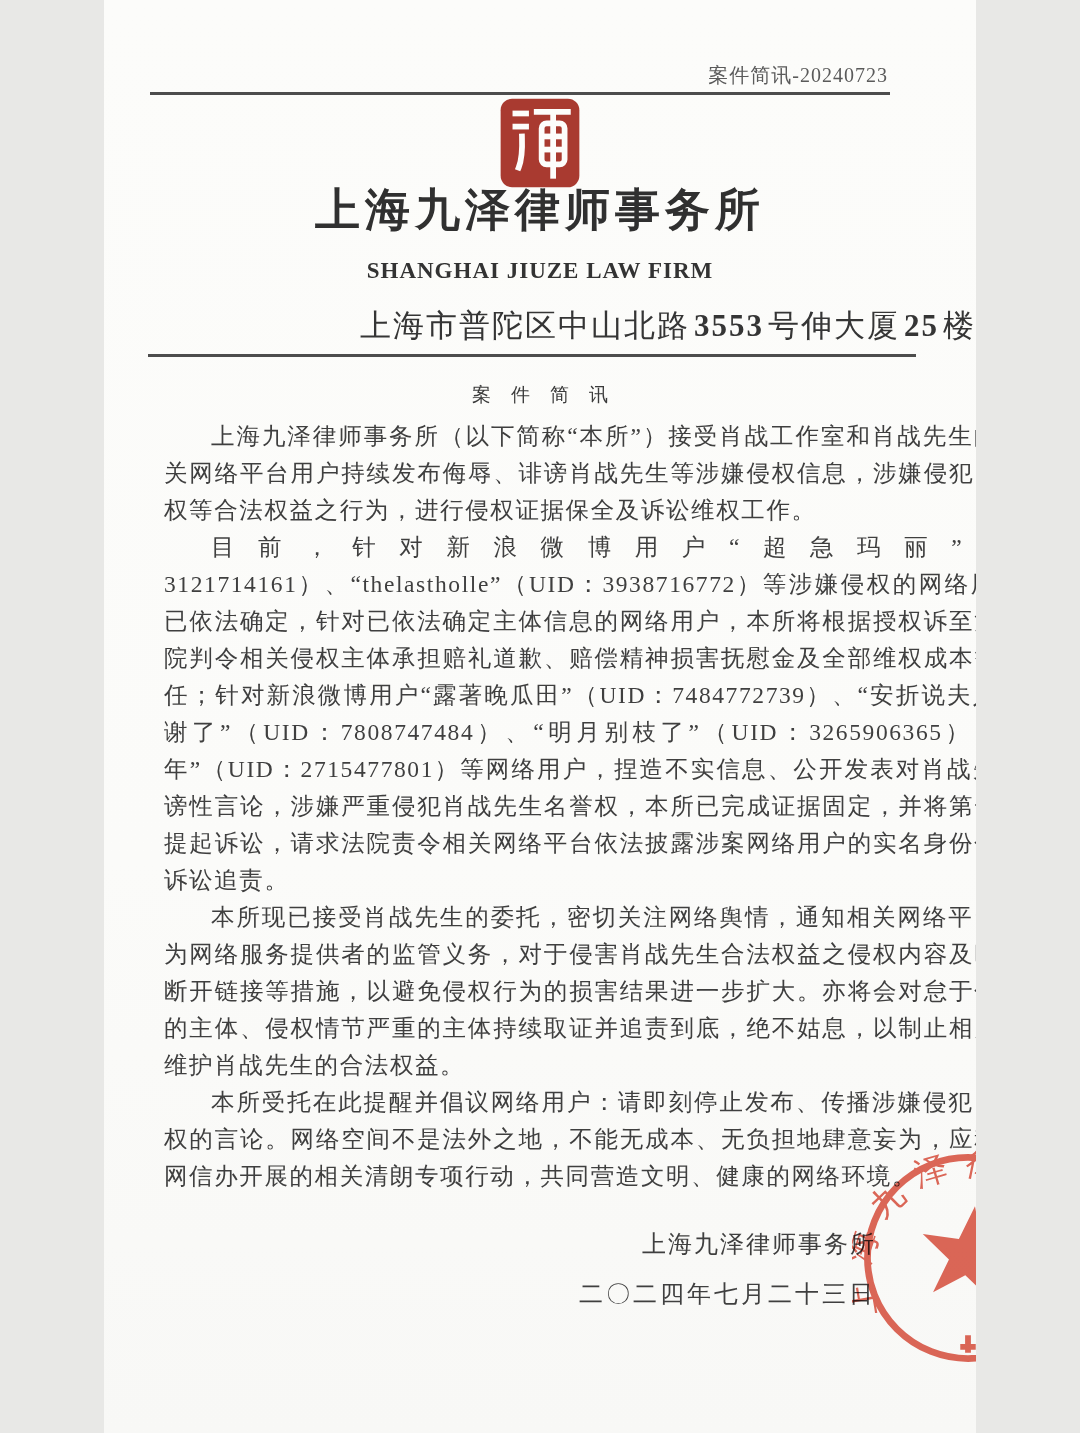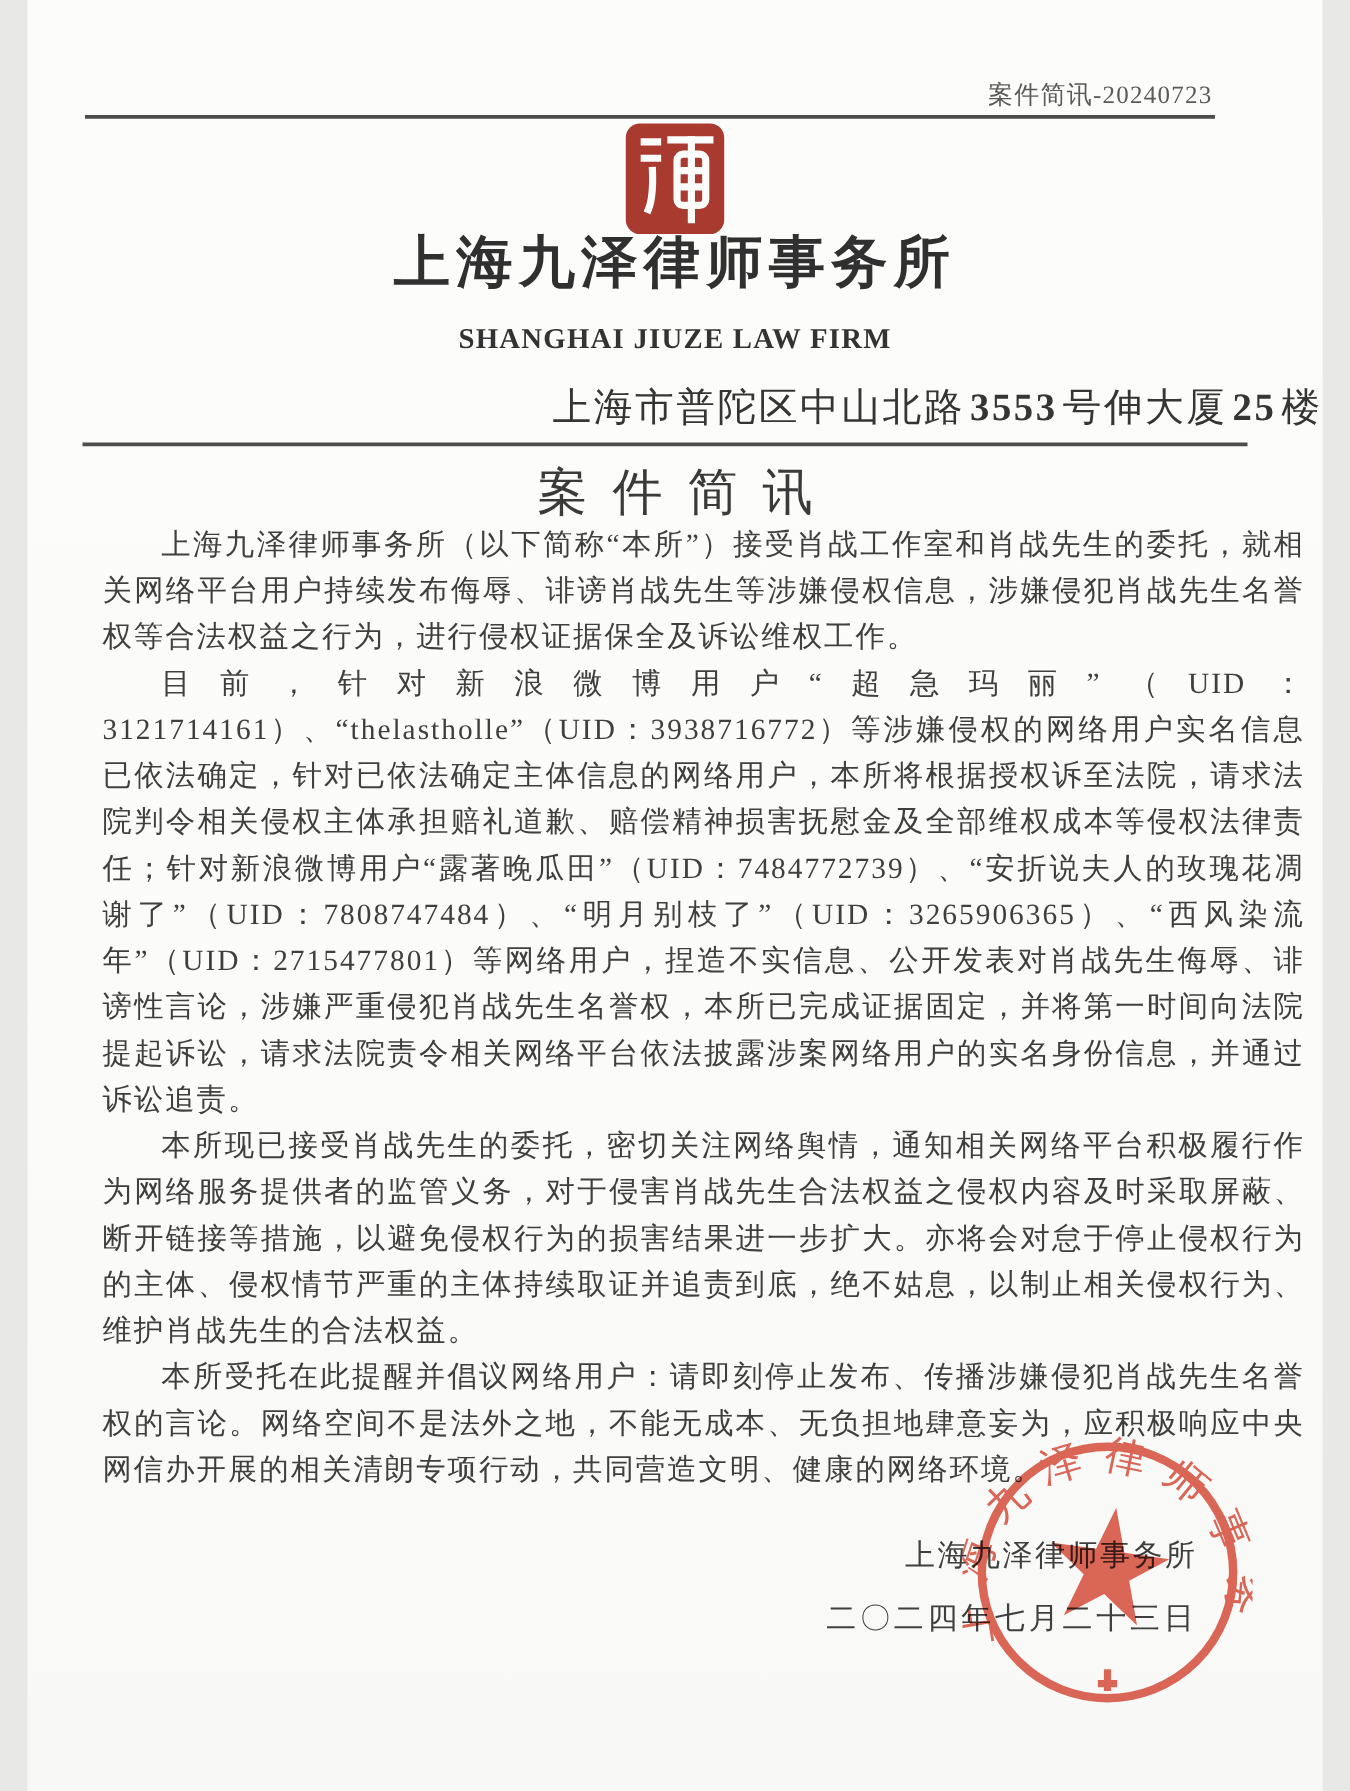--- a/index.html
+++ b/index.html
@@ -1,18 +1,18 @@
 <!DOCTYPE html>
 <html><head>
 <meta charset="utf-8">
 <style>
   html,body{margin:0;padding:0;background:#e8e8e6;}
   .page{
     position:relative;
-    width:1036px;height:1433px;
+    width:872px;height:1433px;
     margin:0 auto;
     background:linear-gradient(180deg,#fcfcfa 0%,#fbfbf9 60%,#f8f8f6 100%);
     font-family:"Liberation Serif","DejaVu Serif",serif;
     color:#3c3c3c;
     overflow:hidden;
     box-sizing:border-box;
   }
   .doc-ref{
     position:absolute;top:62px;right:88px;
     font-size:20px;color:#5a5a5a;letter-spacing:1px;
@@ -40,22 +40,22 @@
     text-align:right;
     font-size:31px;color:#353535;letter-spacing:2px;
   }
   .firm-address .num{font-weight:bold;font-family:"Liberation Serif",serif;padding:0 4px;}
   .mid-rule{
     position:absolute;top:354px;left:44px;right:60px;
     border-top:3px solid #4d4d4d;
   }
   .doc-title{
     position:absolute;top:366px;left:0;right:0;
-    text-align:center;margin:0;
-    font-size:40px;font-weight:normal;color:#3a3a3a;letter-spacing:20px;
+    text-align:center;margin:16px;
+    font-size:19px;font-weight:normal;color:#3a3a3a;letter-spacing:20px;
     text-indent:20px;
   }
   .body-text{
     position:absolute;top:418px;left:60px;width:962px;
   }
   .body-text p{
     margin:0;
     font-size:23.5px;line-height:37px;letter-spacing:1.6px;
     text-align:justify;text-indent:2em;color:#3f3f3f;
   }

